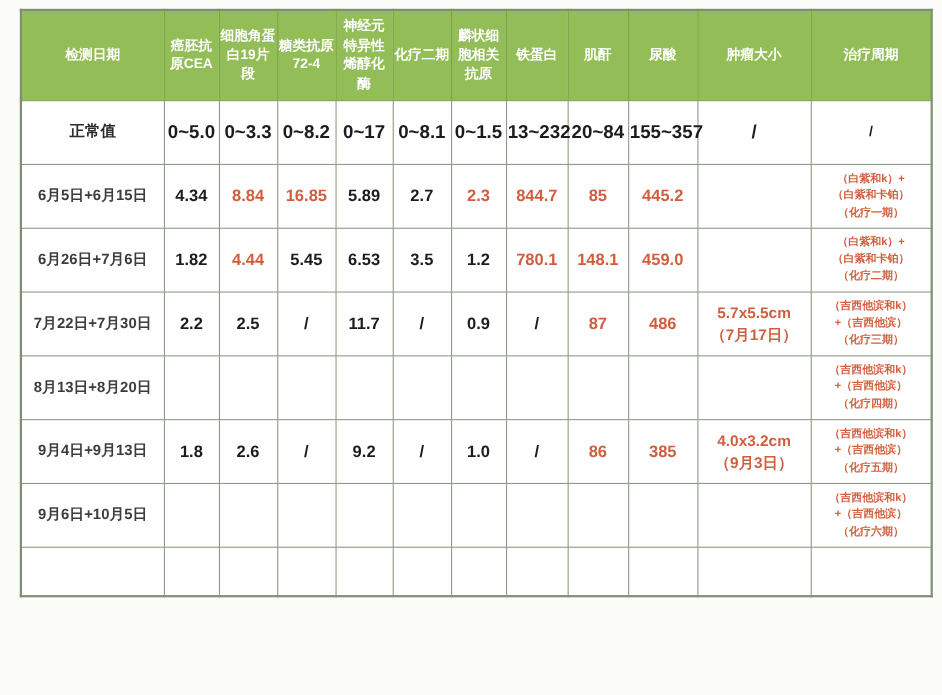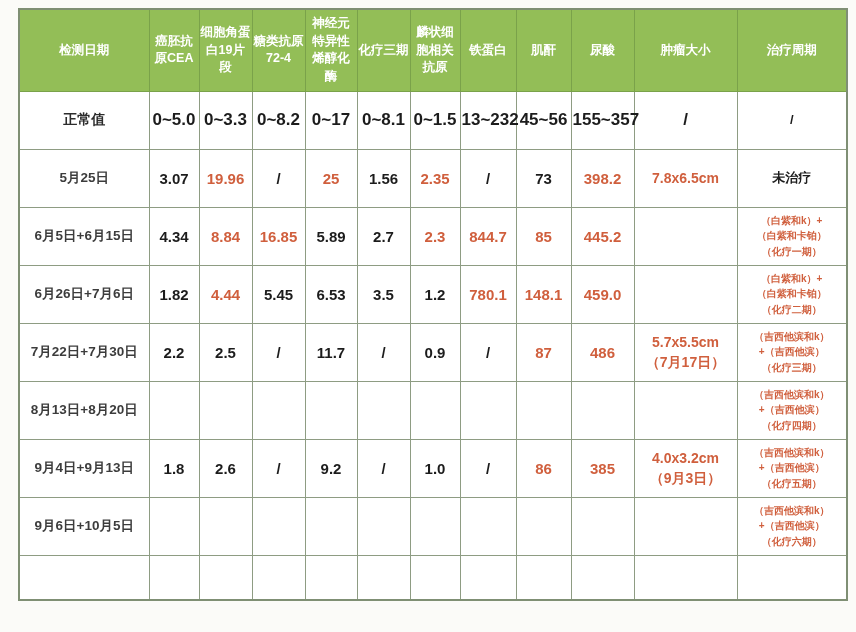--- a/index.html
+++ b/index.html
@@ -88,57 +88,43 @@
         <col style="width: 103px;">
         <col style="width: 110px;">
       </colgroup>
     <thead>
       <tr id="header-row">
           <th>检测日期</th>
           <th>癌胚抗原CEA</th>
           <th>细胞角蛋白19片段</th>
           <th>糖类抗原72-4</th>
           <th>神经元特异性烯醇化酶</th>
-          <th>化疗三期</th>
+          <th>化疗二期</th>
           <th>麟状细胞相关抗原</th>
           <th>铁蛋白</th>
           <th>肌酐</th>
           <th>尿酸</th>
           <th>肿瘤大小</th>
           <th>治疗周期</th>
         </tr>
     </thead>
     <tbody id="body-rows">
         <tr class="normal-range">
           <td>正常值</td>
           <td>0~5.0</td>
           <td>0~3.3</td>
           <td>0~8.2</td>
           <td>0~17</td>
           <td>0~8.1</td>
           <td>0~1.5</td>
           <td>13~232</td>
-          <td>45~56</td>
+          <td>20~84</td>
           <td>155~357</td>
           <td>/</td>
           <td>/</td>
-        </tr>
-        <tr>
-          <td>5月25日</td>
-          <td>3.07</td>
-          <td class="ab">19.96</td>
-          <td>/</td>
-          <td class="ab">25</td>
-          <td>1.56</td>
-          <td class="ab">2.35</td>
-          <td>/</td>
-          <td>73</td>
-          <td class="ab">398.2</td>
-          <td class="ab">7.8x6.5cm</td>
-          <td>未治疗</td>
         </tr>
         <tr>
           <td>6月5日+6月15日</td>
           <td>4.34</td>
           <td class="ab">8.84</td>
           <td class="ab">16.85</td>
           <td>5.89</td>
           <td>2.7</td>
           <td class="ab">2.3</td>
           <td class="ab">844.7</td>

